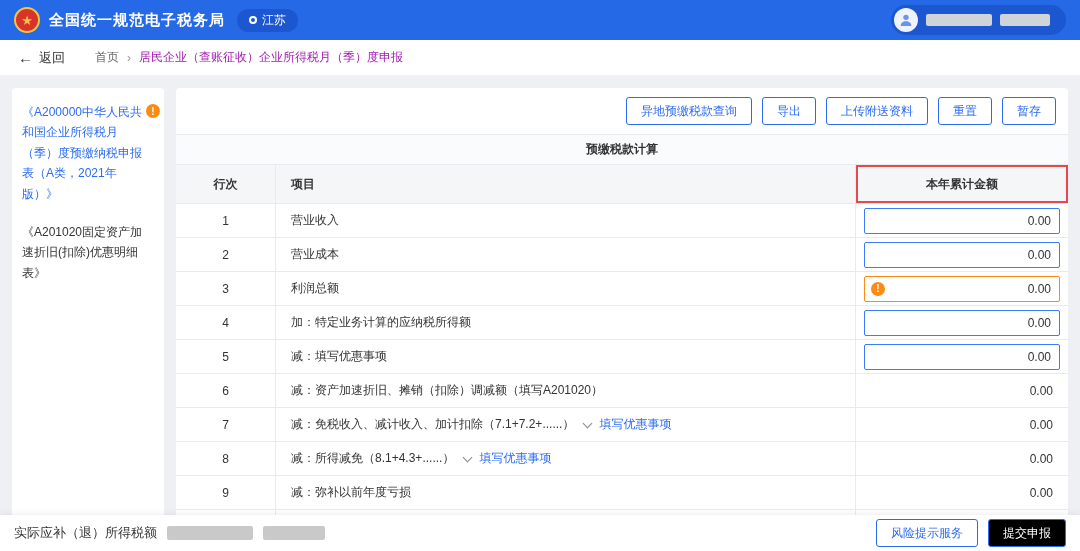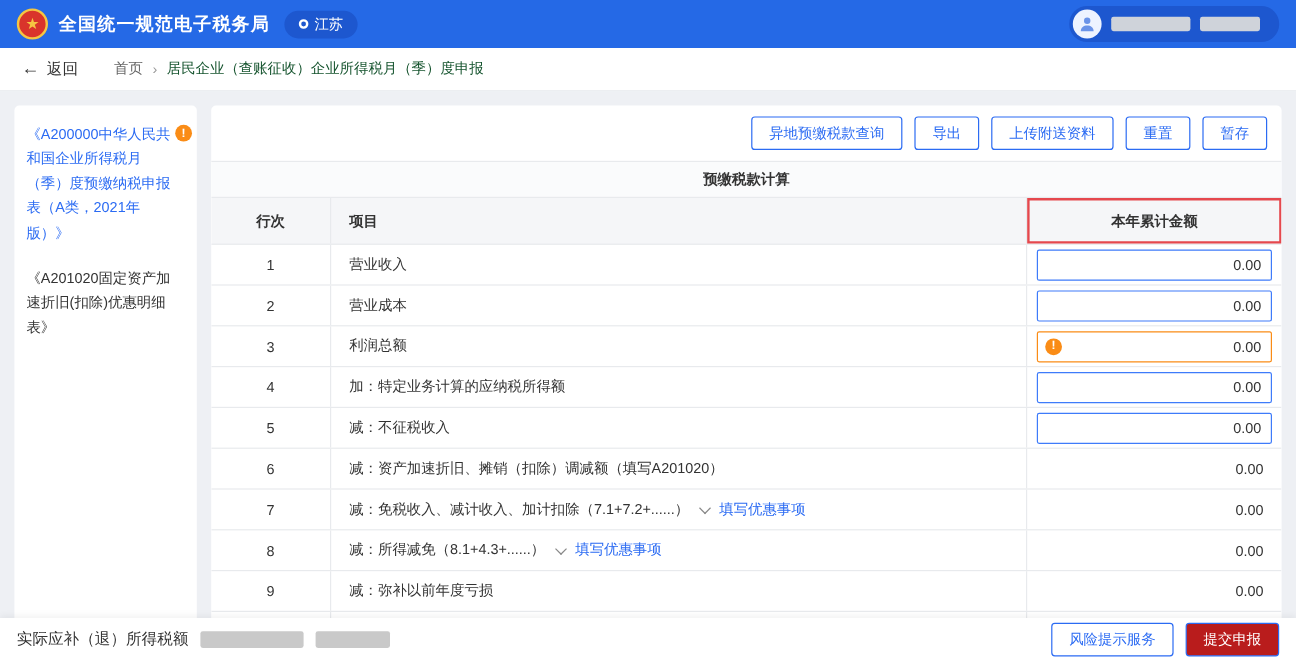--- a/index.html
+++ b/index.html
@@ -22,21 +22,21 @@
   .redact { display:inline-block; height:12px; border-radius:2px; background:#cfd3da; }
   .r1 { width:66px; } .r2 { width:50px; }
 
   
   .breadcrumb-bar { height:36px; flex:0 0 36px; background:#fff; display:flex; align-items:center;
     padding:0 18px; border-bottom:1px solid #eceef1; }
   .back { font-size:13px; color:#333; cursor:pointer; display:flex; align-items:center; gap:6px; }
   .back .arrow { font-size:15px; color:#333; }
   .crumbs { margin-left:30px; font-size:12px; color:#666; display:flex; align-items:center; gap:8px; }
   .crumb.home { cursor:pointer; }
-  .crumb.current { color:#14532d; }
+  .crumb.current { color:#a21caf; }
   .sep { color:#999; }
 
   
   .main { flex:1; display:flex; gap:12px; padding:12px 12px 0; background:#eef0f4; min-height:0; }
 
   .sidebar { width:152px; flex:0 0 152px; background:#fff; border-radius:4px 4px 0 0; overflow:hidden;
     display:flex; flex-direction:column; }
   .sidebar-header { height:38px; flex:0 0 38px; background:#3d7bf0; color:#fff; font-size:14px;
     display:flex; align-items:center; justify-content:space-between; padding:0 12px; }
   .menu-icon { width:16px; height:12px; border-top:2px solid #fff; border-bottom:2px solid #fff;
@@ -47,21 +47,21 @@
   .sidebar-list li.active { color:#2b6bf3; }
   .warn-badge { position:absolute; right:0; top:2px; width:14px; height:14px; border-radius:50%;
     background:#fa8c16; color:#fff; font-size:10px; font-weight:bold;
     display:flex; align-items:center; justify-content:center; }
 
   .content { flex:1; min-width:0; background:#fff; border-radius:4px 4px 0 0; overflow:hidden;
     display:flex; flex-direction:column; }
   .toolbar { display:flex; justify-content:flex-end; gap:10px; padding:9px 12px; }
   .btn { height:28px; padding:0 14px; border-radius:3px; font-size:12px; cursor:pointer;
     border:1px solid #2b6bf3; background:#fff; color:#2b6bf3; font-family:inherit; white-space:nowrap;text-align:right; }
-  .btn.primary { background:#b91c1c; color:#fff; }
+  .btn.primary { background:#000000; color:#fff; }
 
   
   .table { flex:1; overflow:hidden; border-top:1px solid #e8eaed; font-size:12px; color:#333; }
   .trow { display:grid; grid-template-columns:100px 1fr 212px; border-bottom:1px solid #e8eaed; min-height:33px; }
   .trow.section { grid-template-columns:1fr; background:#fafbfc; min-height:30px; }
   .section-title { display:flex; align-items:center; justify-content:center; font-weight:bold; }
   .trow.thead { background:#f5f6f8; font-weight:bold; min-height:38px; }
   .c1,.c2,.c3 { display:flex; align-items:center; height:100%; min-height:inherit; }
   .c1 { justify-content:center; border-right:1px solid #e8eaed; }
   .c2 { padding:0 15px; border-right:1px solid #e8eaed; }
@@ -195,21 +195,21 @@
               <span>加：特定业务计算的应纳税所得额</span>
             </div>
           <div class="c3">
             <input class="val-input" value="0.00" style="">
           </div>
         </div>
 
         <div class="trow">
           <div class="c1">5</div>
           <div class="c2">
-              <span>减：不征税收入</span>
+              <span>减：填写优惠事项</span>
             </div>
           <div class="c3">
             <input class="val-input" value="0.00" style="">
           </div>
         </div>
 
         <div class="trow">
           <div class="c1">6</div>
           <div class="c2">
               <span>减：资产加速折旧、摊销（扣除）调减额（填写A201020）</span>

